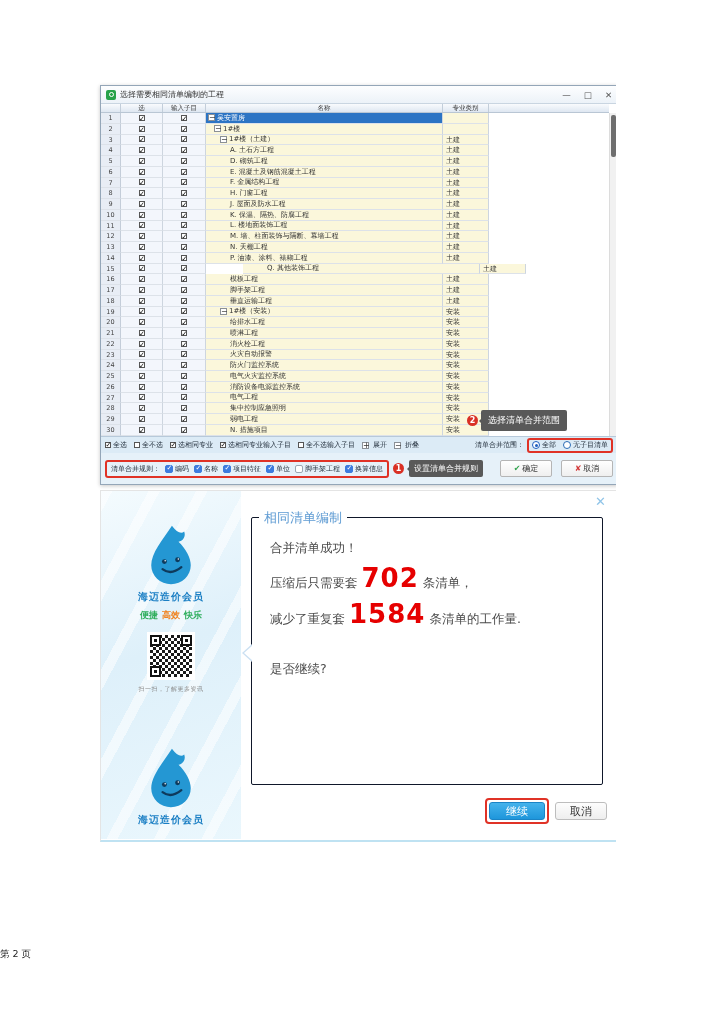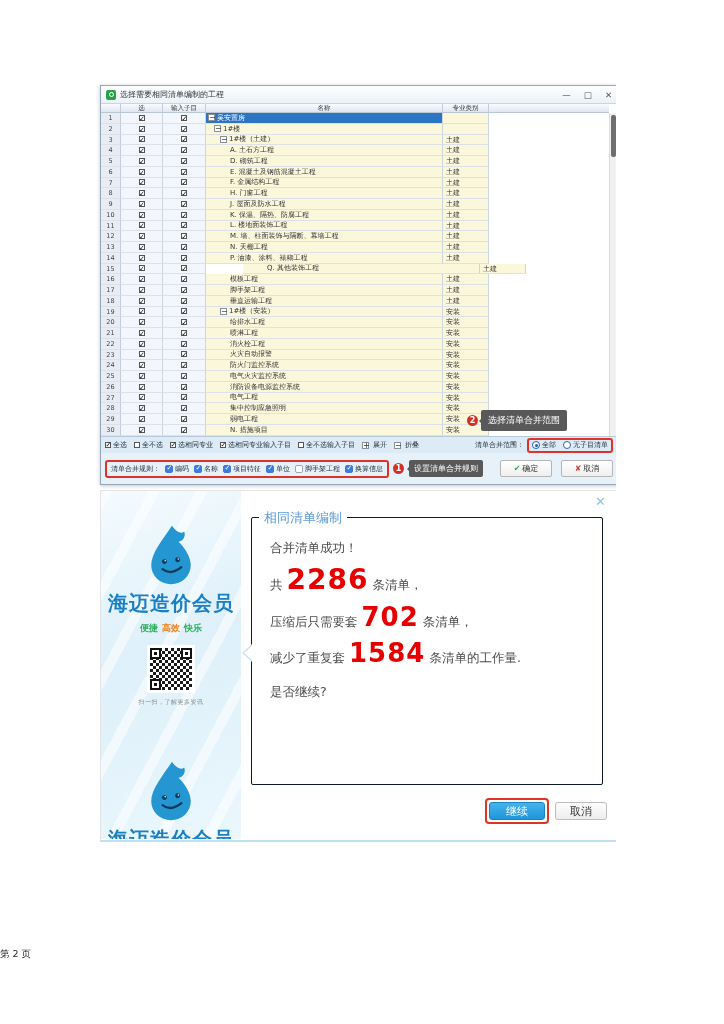--- a/index.html
+++ b/index.html
@@ -76,21 +76,21 @@
 
   
   .dialog { position:absolute; left:100px; top:490px; width:517px; height:352px; background:#fff;
             border:1px solid #E4E4E4; border-bottom:2px solid #BFE2F2; }
   .banner { position:absolute; left:0; top:0; width:140px; height:348px; overflow:hidden;
             background:linear-gradient(160deg,#F4FBFE 0%,#DEF0FA 45%,#EAF7FD 100%); }
   .banner::before { content:""; position:absolute; inset:0;
             background:repeating-linear-gradient(118deg, rgba(255,255,255,.55) 0 10px, rgba(255,255,255,0) 10px 42px); }
   .mascot { position:relative; display:block; margin:0 auto; }
   .m1 { margin-top:32px; } .m2 { margin-top:52px; }
-  .brand { position:relative; font-size:20px; font-weight:bold; color:#1B7FC4; text-align:center; letter-spacing:1px; margin-top:3px; }
+  .brand { position:relative; font-size:10px; font-weight:bold; color:#1B7FC4; text-align:center; letter-spacing:1px; margin-top:3px; }
   .slogan { position:relative; display:flex; justify-content:center; gap:4px; font-size:9px; font-weight:bold; margin-top:5px; }
   .slogan .g { color:#2FAE5D; } .slogan .o { color:#F0821E; }
   .qr { position:relative; width:42px; height:42px; margin:13px auto 0; background:
         conic-gradient(#1a1a1a 90deg,#fff 0 180deg,#1a1a1a 0 270deg,#fff 0) 0 0/6px 6px; outline:3px solid #fff; }
   .fp { position:absolute; width:11px; height:11px; border:2px solid #111; background:#fff; }
   .fp::after { content:""; position:absolute; inset:2px; background:#111; }
   .fp.tl { left:0; top:0; } .fp.tr { right:0; top:0; } .fp.bl { left:0; bottom:0; }
   .qr-caption { position:relative; font-size:6px; color:#8A8A8A; text-align:center; margin-top:8px; letter-spacing:.5px; }
 
   .dlg-close { position:absolute; top:4px; right:10px; font-size:13px; color:#8FC4E8; line-height:13px; cursor:default; }
@@ -101,21 +101,21 @@
   .notch::after { content:""; position:absolute; left:1.5px; top:-8px; width:0; height:0;
            border-top:8px solid transparent; border-bottom:8px solid transparent; border-right:9px solid #fff; }
   .lines { position:absolute; left:18px; top:16px; right:10px; }
   .ln { color:#4A4A4A; font-size:12.5px; white-space:nowrap; }
   .ln .num { color:#E60000; font-weight:bold; margin:0 4px; letter-spacing:1px; }
   .ln1 { margin-top:6px; }
   .ln2 { margin-top:9px; } .ln2 .num { font-size:26px; }
   .ln3 { margin-top:6px; } .ln3 .num { font-size:28px; }
   .ln4 { margin-top:6px; } .ln4 .num { font-size:26px; }
   .ln5 { margin-top:6px; } .ln5 .num { font-size:26px; }
-  .ln6 { margin-top:16px; }
+  .ln6 { margin-top:32px; }
   .d-btn-row { position:absolute; right:9px; bottom:16px; display:flex; align-items:center; gap:6px; }
   .red-outline { border:2px solid #E03226; border-radius:4px; padding:2px; }
   .d-continue { width:56px; height:18px; background:linear-gradient(#45B3EC,#1E96DB); color:#fff; border:1px solid #1B84C6;
                 border-radius:3px; font-size:11px; display:flex; align-items:center; justify-content:center; }
   .d-cancel { width:52px; height:18px; background:linear-gradient(#FDFDFD,#EEEEEE); border:1px solid #BDBDBD; color:#333;
               border-radius:3px; font-size:11px; display:flex; align-items:center; justify-content:center; }
 
   .footer { position:absolute; left:0; right:0; top:948px; text-align:left; font-size:9.5px; color:#222; }
 </style>
 </head>
@@ -679,23 +679,20 @@
       <div class="brand">海迈造价会员</div>
     </div>
 
     <span class="dlg-close">✕</span>
 
     <div class="group">
       <span class="group-legend">相同清单编制</span>
       <span class="notch"></span>
       <div class="lines">
         <div class="ln ln1">合并清单成功！</div>
-        <div class="ln ln3">
-          <span>共</span><span class="num">2286</span><span>条清单，</span>
-        </div>
         <div class="ln ln4">
           <span>压缩后只需要套</span><span class="num">702</span><span>条清单，</span>
         </div>
         <div class="ln ln5">
           <span>减少了重复套</span><span class="num">1584</span><span>条清单的工作量.</span>
         </div>
         <div class="ln ln6">是否继续?</div>
       </div>
     </div>
 

